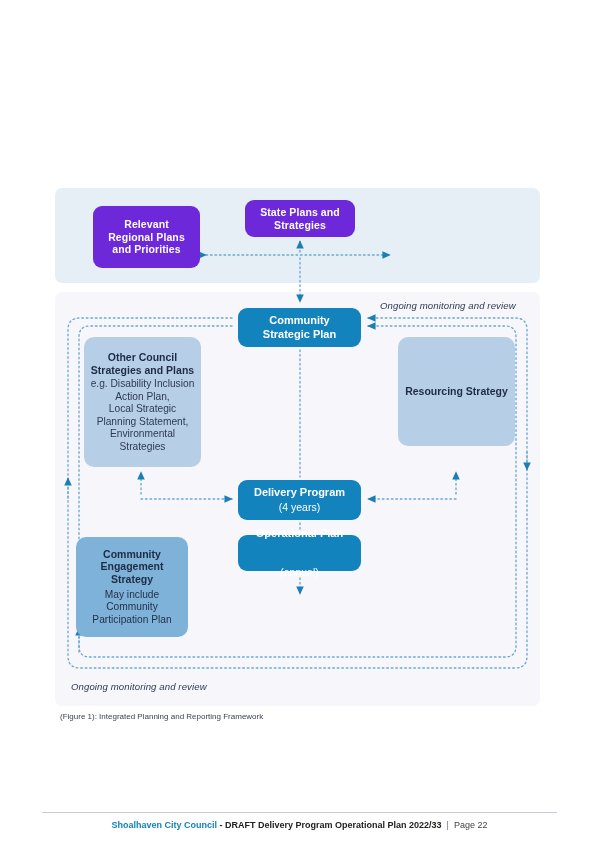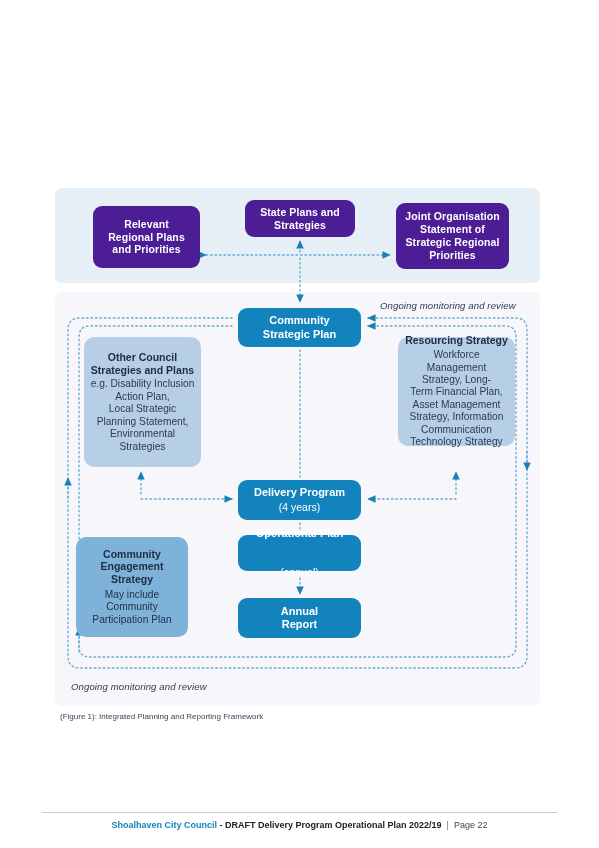--- a/index.html
+++ b/index.html
@@ -25,21 +25,21 @@
 
   
   .node{
     position:absolute;box-sizing:border-box;
     display:flex;flex-direction:column;align-items:center;justify-content:center;
     text-align:center;border-radius:9px;
   }
   .node .t1{font-weight:bold;line-height:1.22;}
   .node .t2{font-weight:normal;line-height:1.22;}
 
-  .node.dark{background:#4c1d95;color:#ffffff;}
+  .node.dark{background:#6d28d9;color:#ffffff;}
   .node.dark .t1{font-size:10.5px;letter-spacing:.1px;}
 
   .node.blue{background:#1383bd;color:#ffffff;}
   .node.blue .t1{font-size:11px;}
   .node.blue .t2{font-size:10.5px;margin-top:2px;}
 
   .node.lightblue{background:#b7cfe6;color:#24324a;border-radius:10px;}
   .node.lightblue .t1{font-size:10.5px;color:#1d2b44;}
   .node.lightblue .t2{font-size:10.2px;color:#2c3a52;margin-top:2px;}
 
@@ -150,61 +150,54 @@
   </svg>
 
   <div class="node dark" id="n-relevant-regional">
     <span class="t1">Relevant<br>Regional Plans<br>and Priorities</span>
   </div>
 
   <div class="node dark" id="n-state-plans">
     <span class="t1">State Plans and<br>Strategies</span>
   </div>
 
-  <div class="node dark" id="n-joint-org">
-    <span class="t1">Joint Organisation<br>Statement of<br>Strategic Regional<br>Priorities</span>
-  </div>
 
   <div class="node blue" id="n-community-strategic">
     <span class="t1">Community<br>Strategic Plan</span>
   </div>
 
   <div class="node lightblue" id="n-other-council">
     <span class="t1">Other Council<br>Strategies and Plans</span>
     <span class="t2">e.g. Disability Inclusion<br>Action Plan,<br>Local Strategic<br>Planning Statement,<br>Environmental<br>Strategies</span>
   </div>
 
   <div class="node lightblue" id="n-resourcing">
     <span class="t1">Resourcing Strategy</span>
-    <span class="t2">Workforce<br>Management<br>Strategy, Long-<br>Term Financial Plan,<br>Asset Management<br>Strategy, Information<br>Communication<br>Technology Strategy</span>
   </div>
 
   <div class="node blue" id="n-delivery-program">
     <span class="t1">Delivery Program</span>
     <span class="t2">(4 years)</span>
   </div>
 
   <div class="node midblue" id="n-community-engage">
     <span class="t1">Community<br>Engagement<br>Strategy</span>
     <span class="t2">May include<br>Community<br>Participation Plan</span>
   </div>
 
   <div class="node blue" id="n-operational-plan">
     <span class="t1">Operational Plan</span>
     <span class="t2">(annual)</span>
   </div>
 
-  <div class="node blue" id="n-annual-report">
-    <span class="t1">Annual<br>Report</span>
-  </div>
 
   <div class="cap" id="cap-top-right">Ongoing monitoring and review</div>
 
   <div class="cap" id="cap-bottom-left">Ongoing monitoring and review</div>
 
   <div id="fig-caption">(Figure 1): Integrated Planning and Reporting Framework</div>
 
   <div id="footer-rule"></div>
   <div id="footer">
-    <span class="brand">Shoalhaven City Council</span><span class="rest"> - DRAFT Delivery Program Operational Plan 2022/19</span><span class="sep">&nbsp; | &nbsp;</span><span class="page">Page 22</span>
+    <span class="brand">Shoalhaven City Council</span><span class="rest"> - DRAFT Delivery Program Operational Plan 2022/33</span><span class="sep">&nbsp; | &nbsp;</span><span class="page">Page 22</span>
   </div>
 
 </div>
 
 </body></html>

